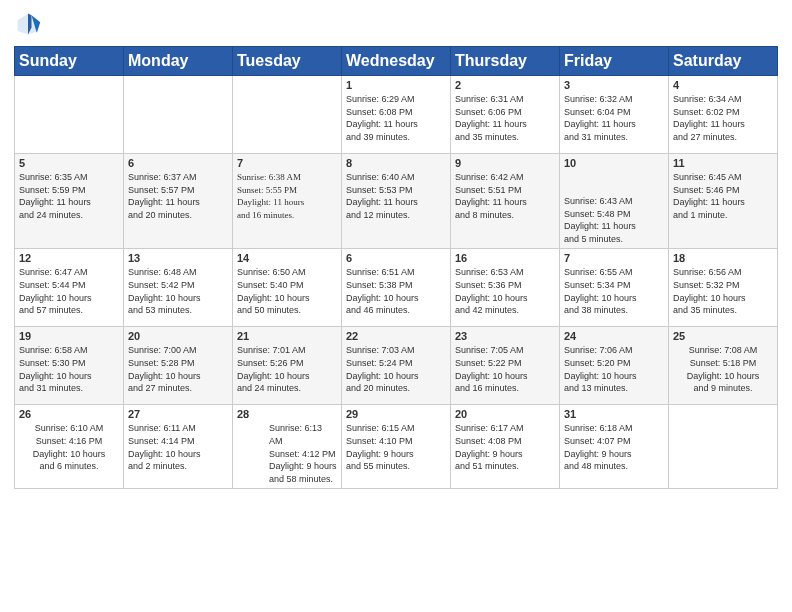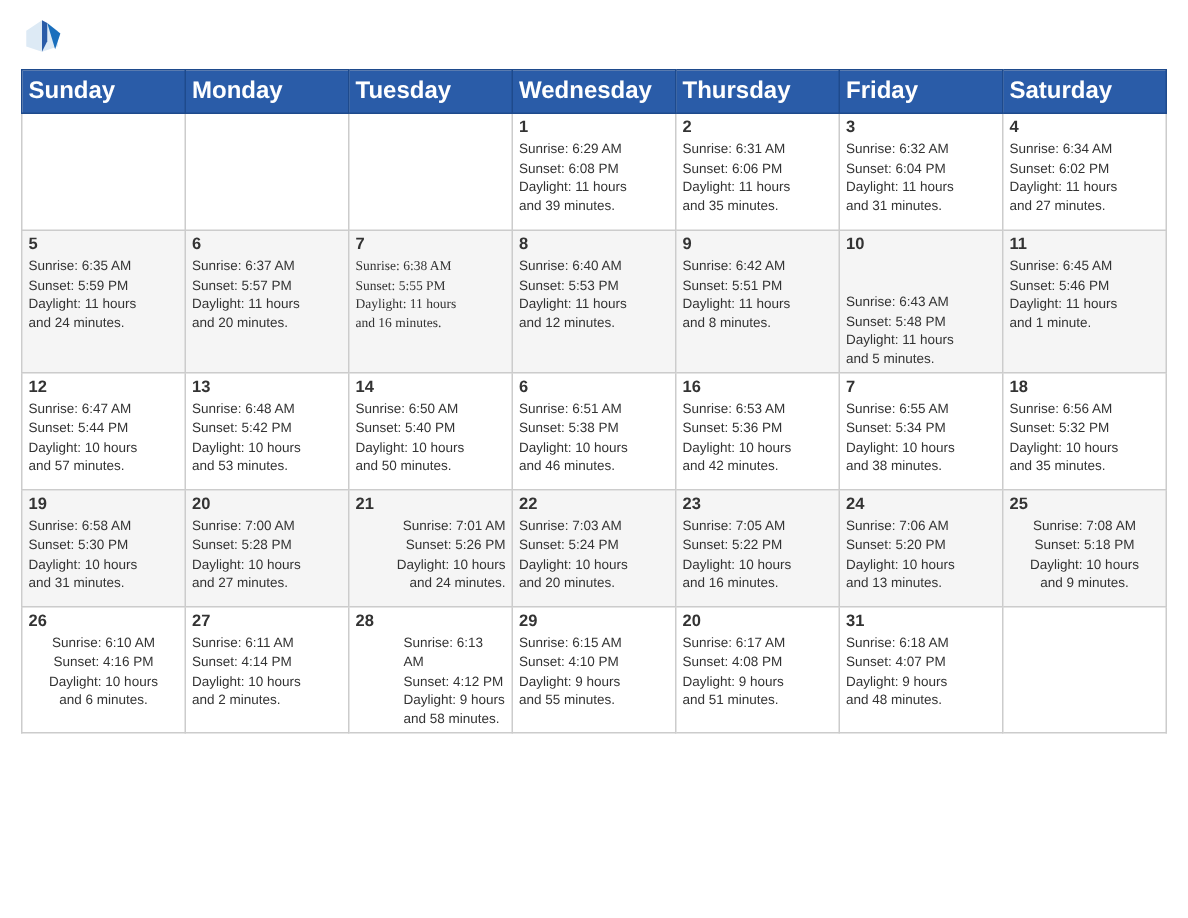--- a/index.html
+++ b/index.html
@@ -265,21 +265,21 @@
           </td>
           <td>
             <span class="day-num">20</span>
             <div class="day-info" style="white-space: pre-line;">Sunrise: 7:00 AM
 Sunset: 5:28 PM
 Daylight: 10 hours
 and 27 minutes.</div>
           </td>
           <td>
             <span class="day-num">21</span>
-            <div class="day-info" style="white-space: pre-line; text-align: right;">Sunrise: 7:01 AM
+            <div class="day-info" style="white-space: pre-line;">Sunrise: 7:01 AM
 Sunset: 5:26 PM
 Daylight: 10 hours
 and 24 minutes.</div>
           </td>
           <td>
             <span class="day-num">22</span>
             <div class="day-info" style="white-space: pre-line;">Sunrise: 7:03 AM
 Sunset: 5:24 PM
 Daylight: 10 hours
 and 20 minutes.</div>

